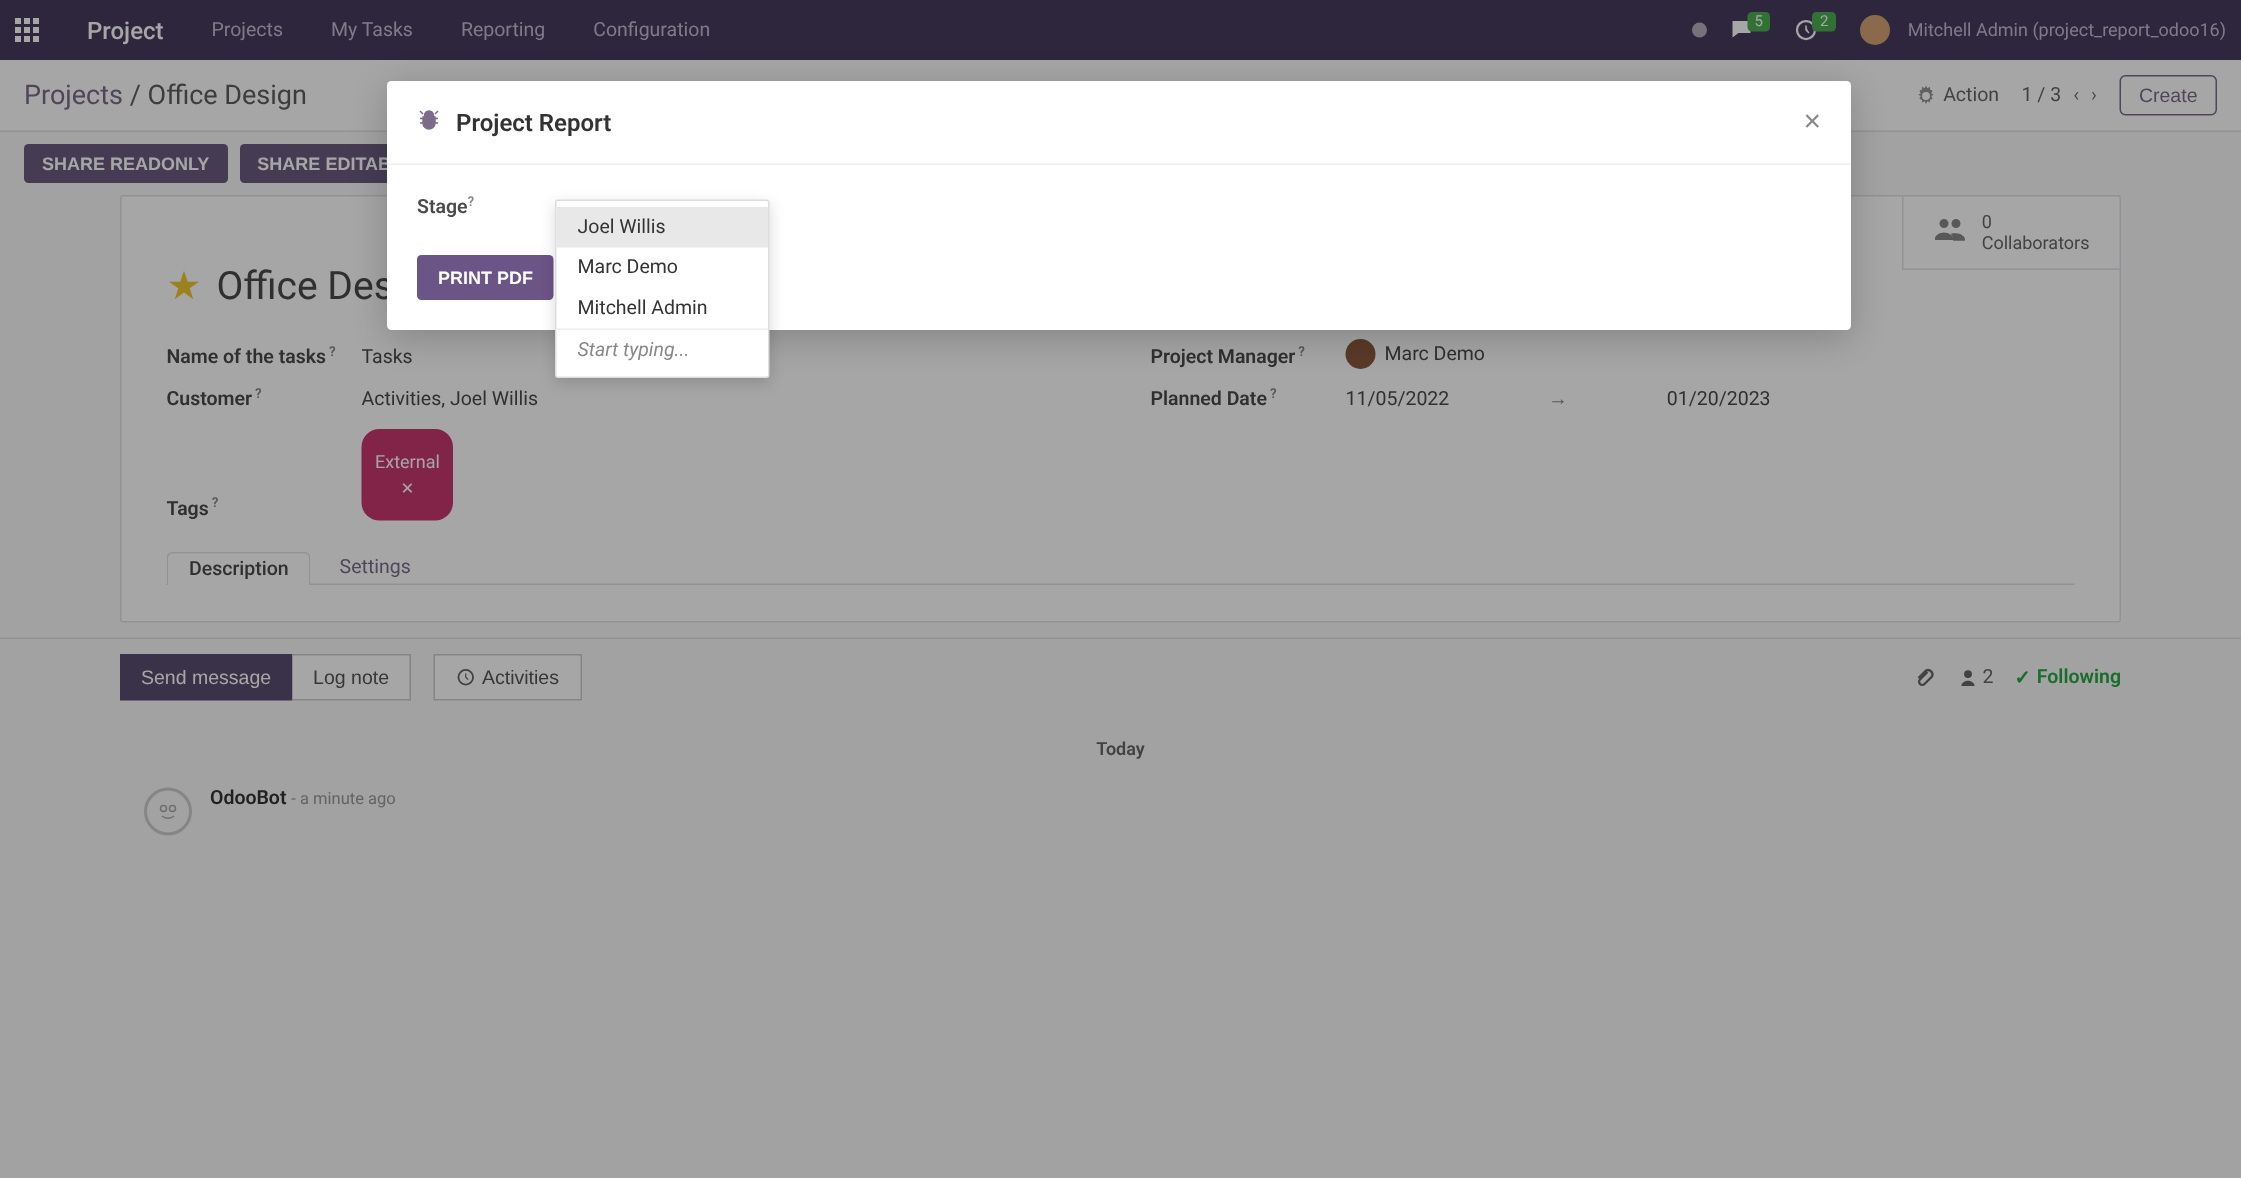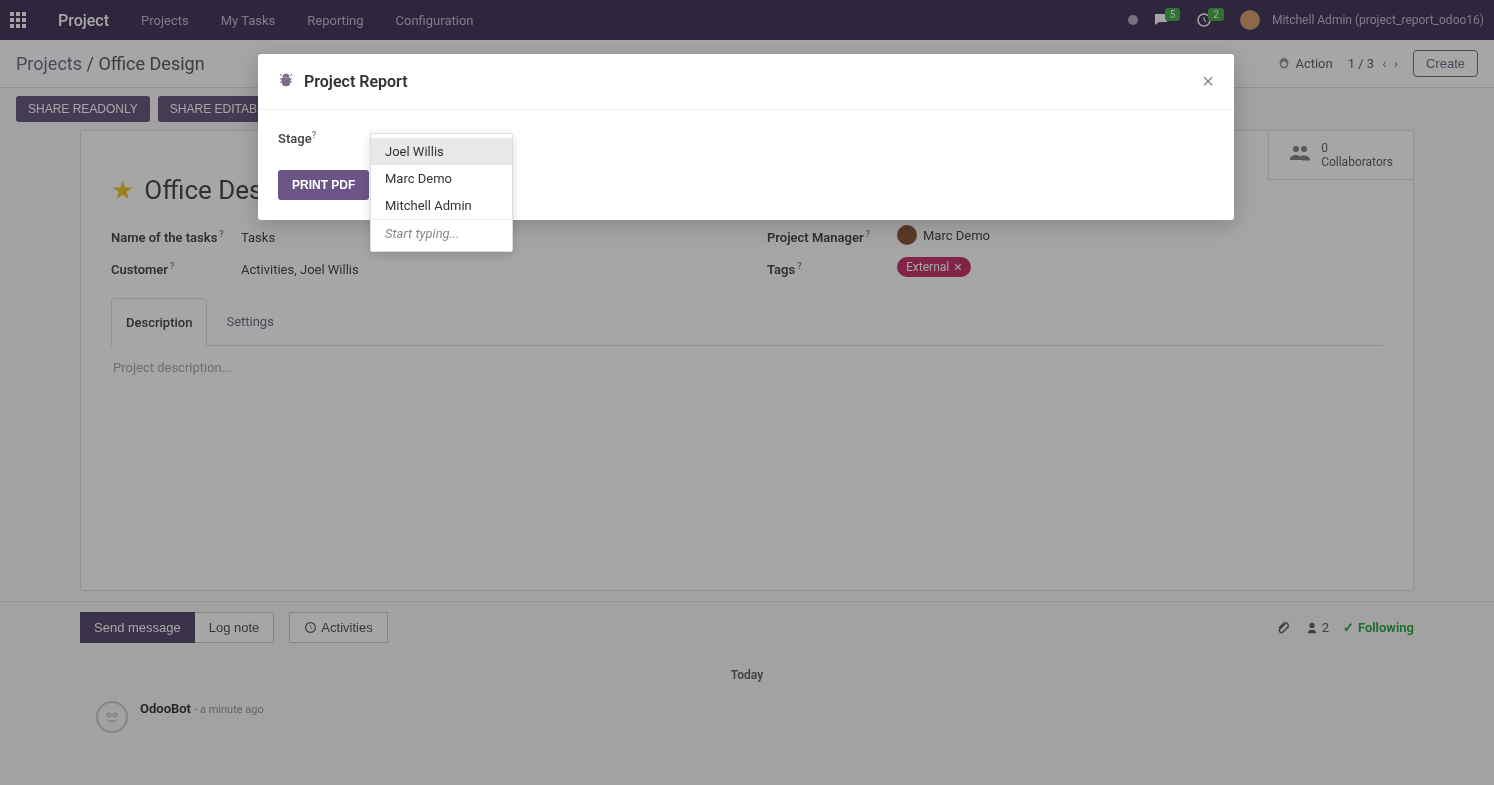--- a/index.html
+++ b/index.html
@@ -23,46 +23,46 @@
     .breadcrumb { font-size: 18px; color: #5f5f5f; }
     .breadcrumb a { color: #7c6c8a; text-decoration: none; }
     .cp-right { margin-left: auto; display: flex; align-items: center; gap: 15px; }
     .action-btn { display: flex; align-items: center; gap: 4px; color: #666; cursor: pointer; }
     .pager { display: flex; align-items: center; gap: 8px; color: #666; }
     .pager-arrow { cursor: pointer; color: #7c6c8a; }
     .create-btn { border: 1px solid #7c6c8a; background: #fff; color: #7c6c8a; padding: 5px 12px; border-radius: 4px; cursor: pointer; font-size: 13px; }
     
     
     .share-row { padding: 8px 16px; display: flex; gap: 8px; }
-    .share-btn { background: #6b5c82; color: #fff; border: none; padding: 6px 12px; font-size: 12px; font-weight: 400; border-radius: 3px; cursor: pointer; }
+    .share-btn { background: #6b5c82; color: #fff; border: none; padding: 6px 12px; font-size: 12px; font-weight: 700; border-radius: 3px; cursor: pointer; }
     
     
     .form-container { padding: 0 80px; }
     .form-sheet { background: #fff; border: 1px solid #dee2e6; border-radius: 2px; position: relative; }
     .collaborators { position: absolute; right: 0; top: 0; border-left: 1px solid #dee2e6; border-bottom: 1px solid #dee2e6; padding: 10px 20px; display: flex; align-items: center; gap: 10px; }
     .collab-icon { font-size: 18px; color: #888; }
     .collab-text { display: flex; flex-direction: column; font-size: 12px; color: #666; }
     
     .sheet-body { padding: 24px 30px; }
     .title-row { display: flex; align-items: center; gap: 10px; margin-bottom: 20px; margin-top: 20px; }
     .star { color: #f0c830; font-size: 26px; }
     .title { font-size: 26px; color: #4b4b4b; }
     
     .fields-grid { display: grid; grid-template-columns: 1fr 1fr; gap: 12px 40px; margin-bottom: 20px; }
     .field-row { display: flex; align-items: flex-end; }
     .field-label { width: 130px; font-size: 13px; font-weight: 600; color: #4b4b4b; position: relative; }
     .field-label sup { font-size: 9px; color: #888; margin-left: 2px; }
     .field-value { color: #4b4b4b; display: flex; align-items: center; gap: 6px; }
     .avatar-sm { width: 20px; height: 20px; border-radius: 50%; background: #8b5a3c; }
     .arrow-icon { color: #888; }
-    .tag { background: #c7386e; color: #fff; padding: 3px 9px; border-radius: 12px; font-size: 12px; display: inline-flex; align-items: center; gap: 4px; }
+    .tag { background: #c7386e; color: #fff; padding: 15px 9px; border-radius: 12px; font-size: 12px; display: inline-flex; align-items: center; gap: 4px; flex-direction: column; }
     .tag-close { font-size: 11px; cursor: pointer; }
     
     .tabs { border-bottom: 1px solid #dee2e6; display: flex; gap: 4px; margin-top: 15px; }
-    .tab { padding: 16px 14px; color: #7c6c8a; cursor: pointer; border: 1px solid transparent; border-bottom: none; border-radius: 4px 4px 0 0; }
+    .tab { padding: 3px 14px; color: #7c6c8a; cursor: pointer; border: 1px solid transparent; border-bottom: none; border-radius: 4px 4px 0 0; }
     .tab.active { border-color: #dee2e6; background: #fff; color: #4b4b4b; font-weight: 500; position: relative; top: 1px; }
     .desc-area { padding: 14px 2px; color: #aaa; min-height: 220px; }
     
     
     .chatter { padding: 10px 80px; border-top: 1px solid #dee2e6; margin-top: 10px; }
     .chatter-top { display: flex; align-items: center; gap: 0; }
     .send-msg-btn { background: #5a4d70; color: #fff; border: none; padding: 8px 14px; font-size: 13px; cursor: pointer; }
     .log-note-btn { background: #fff; border: 1px solid #ccc; border-left: none; padding: 7px 14px; font-size: 13px; cursor: pointer; color: #555; }
     .activities-btn { background: #fff; border: 1px solid #ccc; padding: 7px 14px; font-size: 13px; cursor: pointer; color: #555; margin-left: 15px; display: flex; align-items: center; gap: 4px; }
     .chatter-right { margin-left: auto; display: flex; align-items: center; gap: 14px; color: #666; }
@@ -197,34 +197,41 @@
           <div class="field-value">
             <span class="avatar-sm"></span>
             <span>Marc Demo</span>
           </div>
         </div>
         <div class="field-row">
           <div class="field-label"><span>Customer</span><sup>?</sup></div>
           <div class="field-value">Activities, Joel Willis</div>
         </div>
         <div class="field-row">
+          <div class="field-label"><span>Planned Date</span><sup>?</sup></div>
+          <div class="field-value">
+            <span>11/05/2022</span>
+            <span class="arrow-icon" style="margin: 0 60px;">→</span>
+            <span>01/20/2023</span>
+          </div>
+        </div>
+        <div class="field-row">
           <div class="field-label"><span>Tags</span><sup>?</sup></div>
           <div class="field-value">
             <span class="tag">
               <span>External</span>
               <span class="tag-close">✕</span>
             </span>
           </div>
         </div>
       </div>
       <div class="tabs">
         <div class="tab active">Description</div>
         <div class="tab">Settings</div>
       </div>
-      <div class="desc-area">Project description...</div>
     </div>
   </div>
 </div>
 
 <div class="chatter">
   <div class="chatter-top">
     <button class="send-msg-btn">Send message</button>
     <button class="log-note-btn">Log note</button>
     <button class="activities-btn">
       <svg width="13" height="13" viewBox="0 0 16 16">

